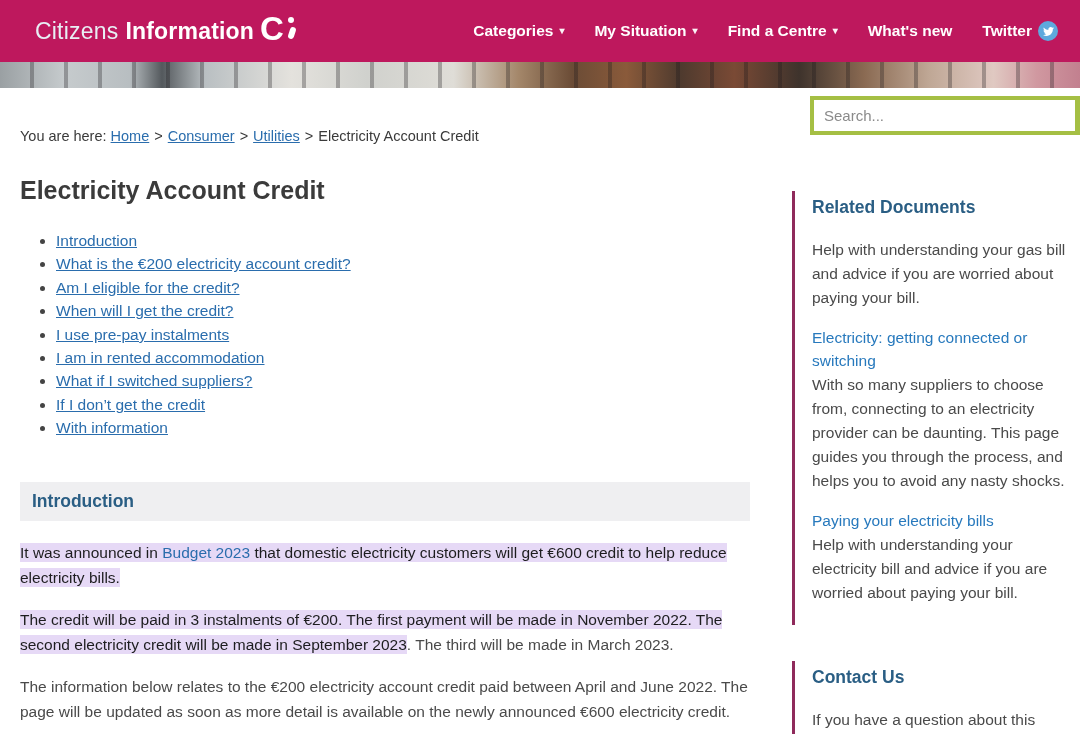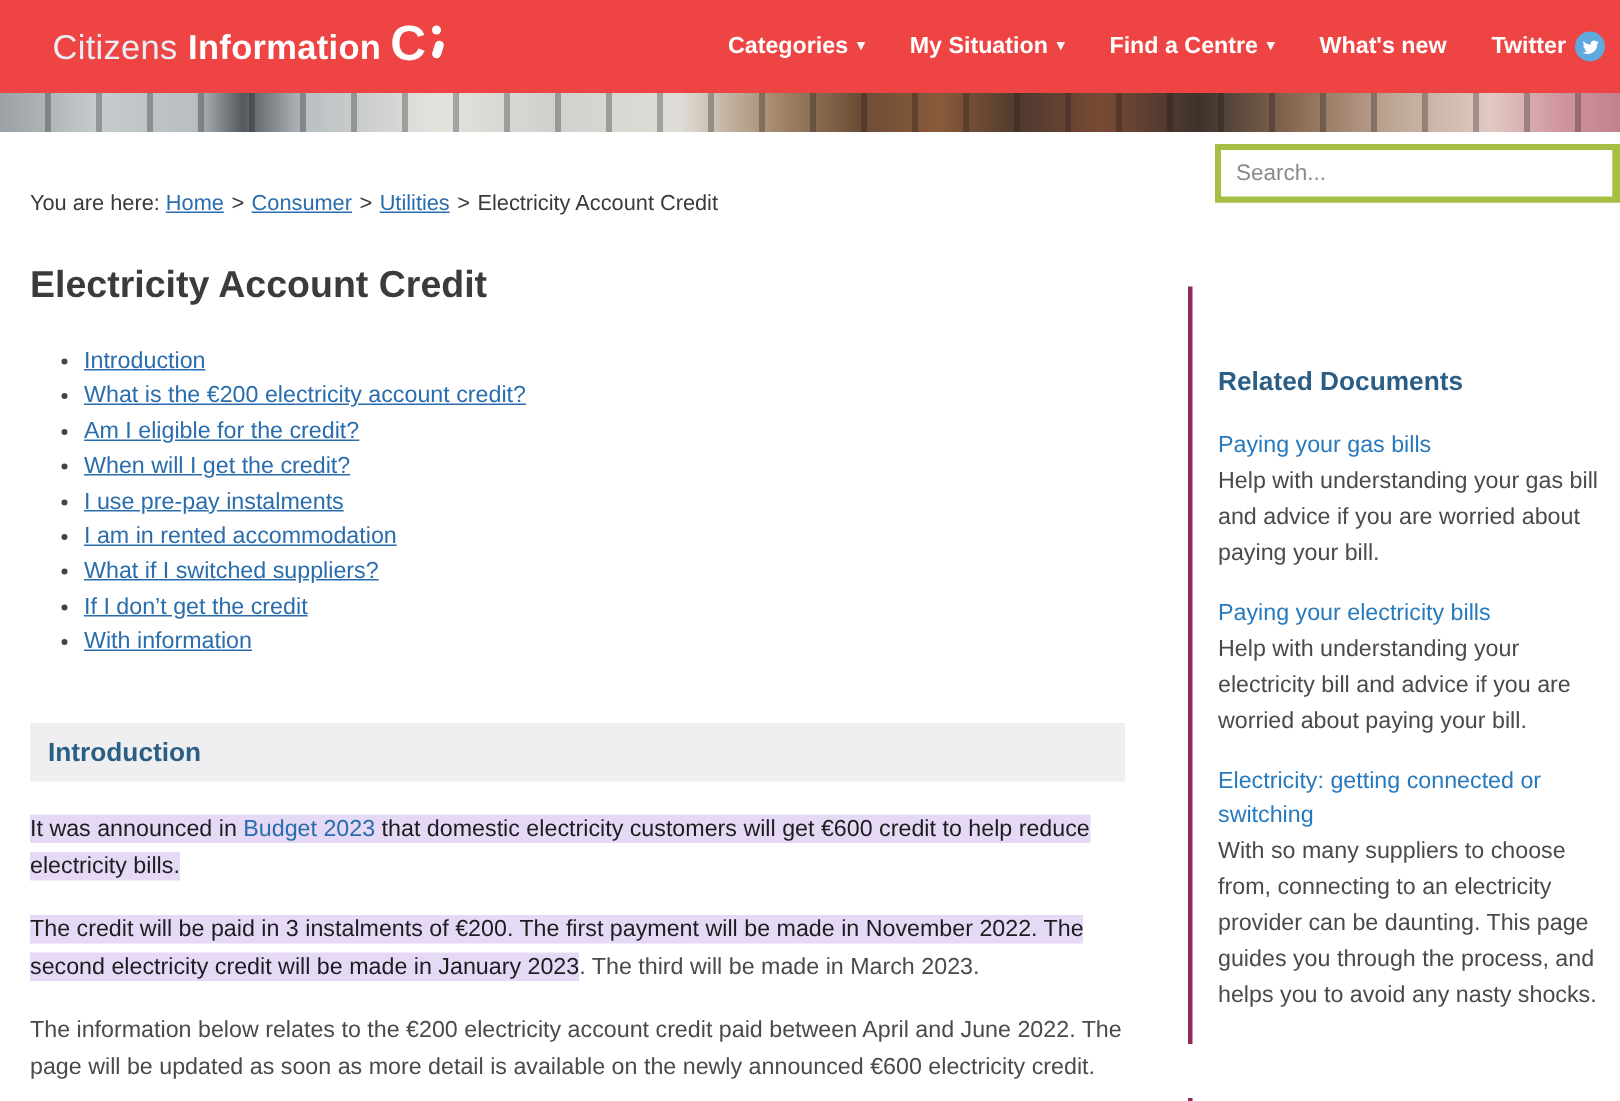--- a/index.html
+++ b/index.html
@@ -1,22 +1,22 @@
 <!DOCTYPE html>
 <html><head>
 <meta charset="utf-8">
 <style>
   * { margin:0; padding:0; box-sizing:border-box; }
   html,body { width:1080px; height:734px; overflow:hidden; background:#fff;
     font-family:"Liberation Sans", sans-serif; }
   body { position:relative; }
 
   
-  .site-header { height:62px; background:#ef4444; display:flex; align-items:center;
-    justify-content:space-between; padding:0 10px 0 35px; }
+  .site-header { height:62px; background:#be185d; display:flex; align-items:center;
+    justify-content:space-between; padding:0 22px 0 35px; }
   .logo { display:flex; align-items:center; color:#fff; cursor:pointer; }
   .logo .citizens { font-size:23px; font-weight:400; color:#e8eef4; letter-spacing:.2px; }
   .logo .information { font-size:23px; font-weight:700; margin-left:7px; letter-spacing:.2px; }
   .logo-mark { position:relative; width:36px; height:34px; margin-left:6px; display:inline-block; }
   .logo-mark .c { position:absolute; left:0; top:-4px; font-size:33px; font-weight:800; color:#fff; }
   .logo-mark .i-dot { position:absolute; right:2px; top:3px; width:6px; height:6px;
     border-radius:50%; background:#fff; }
   .logo-mark .i-stem { position:absolute; right:1px; top:13px; width:6px; height:12px;
     border-radius:3px; background:#fff; transform:rotate(18deg); }
 
@@ -67,21 +67,21 @@
   .section-head { margin-top:42px; background:#efeff1; padding:9px 12px; }
   .section-head h2 { font-size:17.5px; font-weight:700; color:#2a5e84; }
 
   .main-col p { margin-top:17px; font-size:15.5px; line-height:25px; color:#4a4a4a; }
   .main-col p:first-of-type { margin-top:19px; }
   mark.hl { background:#e6d9f6; color:#1d1d1f; padding:1px 0; }
   mark.hl a, .main-col a.inline-link { color:#2a6dad; cursor:pointer; }
 
   
   .side-block { border-left:3px solid #8f2a5b; padding:6px 0 4px 17px; }
-  .side-block h2 { font-size:17.5px; font-weight:700; color:#2a5e84; margin-bottom:20px;margin-top:47px; }
+  .side-block h2 { font-size:17.5px; font-weight:700; color:#2a5e84; margin-bottom:20px; }
   .rel-item { margin-bottom:16px; }
   .rel-item .rel-link { display:block; font-size:15.5px; line-height:23px; color:#2779bd;
     cursor:pointer; text-decoration:none; margin-bottom:1px; }
   .rel-item .rel-desc { font-size:15.5px; line-height:24px; color:#4a4a4a; }
   .contact-block { margin-top:36px; }
   .contact-block p { font-size:15.5px; line-height:24px; color:#4a4a4a; }
 </style>
 </head>
 <body>
 
@@ -156,40 +156,39 @@
       <li><a>If I don’t get the credit</a></li>
       <li><a>With information</a></li>
     </ul>
 
     <div class="section-head">
       <h2>Introduction</h2>
     </div>
 
     <p><mark class="hl"><span>It was announced in </span><a class="inline-link">Budget 2023</a><span> that domestic electricity customers will get €600 credit to help reduce electricity bills.</span></mark></p>
 
-    <p><mark class="hl">The credit will be paid in 3 instalments of €200. The first payment will be made in November 2022. The second electricity credit will be made in January 2023</mark><span>. The third will be made in March 2023.</span></p>
+    <p><mark class="hl">The credit will be paid in 3 instalments of €200. The first payment will be made in November 2022. The second electricity credit will be made in September 2023</mark><span>. The third will be made in March 2023.</span></p>
 
     <p>The information below relates to the €200 electricity account credit paid between April and June 2022. The page will be updated as soon as more detail is available on the newly announced €600 electricity credit.</p>
   </main>
 
   <aside class="side-col">
     <div class="side-block">
       <h2>Related Documents</h2>
 
       <div class="rel-item">
-        <a class="rel-link">Paying your gas bills</a>
         <div class="rel-desc">Help with understanding your gas bill and advice if you are worried about paying your bill.</div>
+      </div>
+      <div class="rel-item">
+        <a class="rel-link">Electricity: getting connected or switching</a>
+        <div class="rel-desc">With so many suppliers to choose from, connecting to an electricity provider can be daunting. This page guides you through the process, and helps you to avoid any nasty shocks.</div>
       </div>
       <div class="rel-item">
         <a class="rel-link">Paying your electricity bills</a>
         <div class="rel-desc">Help with understanding your electricity bill and advice if you are worried about paying your bill.</div>
-      </div>
-      <div class="rel-item">
-        <a class="rel-link">Electricity: getting connected or switching</a>
-        <div class="rel-desc">With so many suppliers to choose from, connecting to an electricity provider can be daunting. This page guides you through the process, and helps you to avoid any nasty shocks.</div>
       </div>
     </div>
 
     <div class="side-block contact-block">
       <h2>Contact Us</h2>
       <p>If you have a question about this topic you can contact the Citizens</p>
     </div>
   </aside>
 </div>
 

